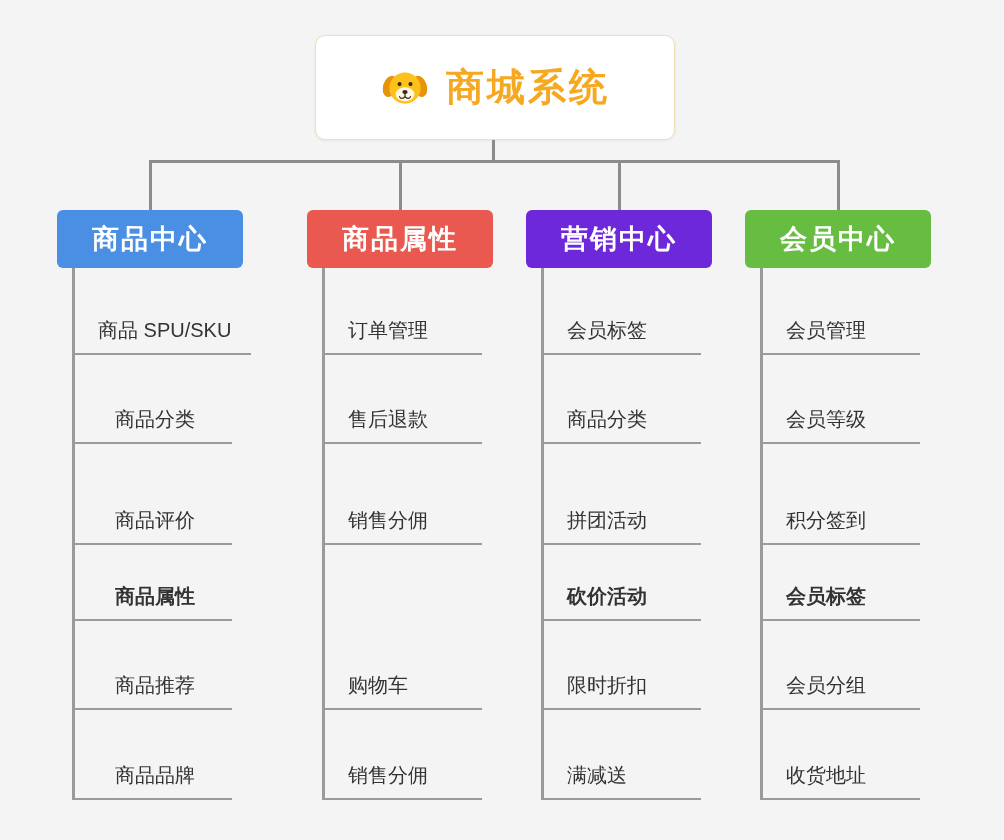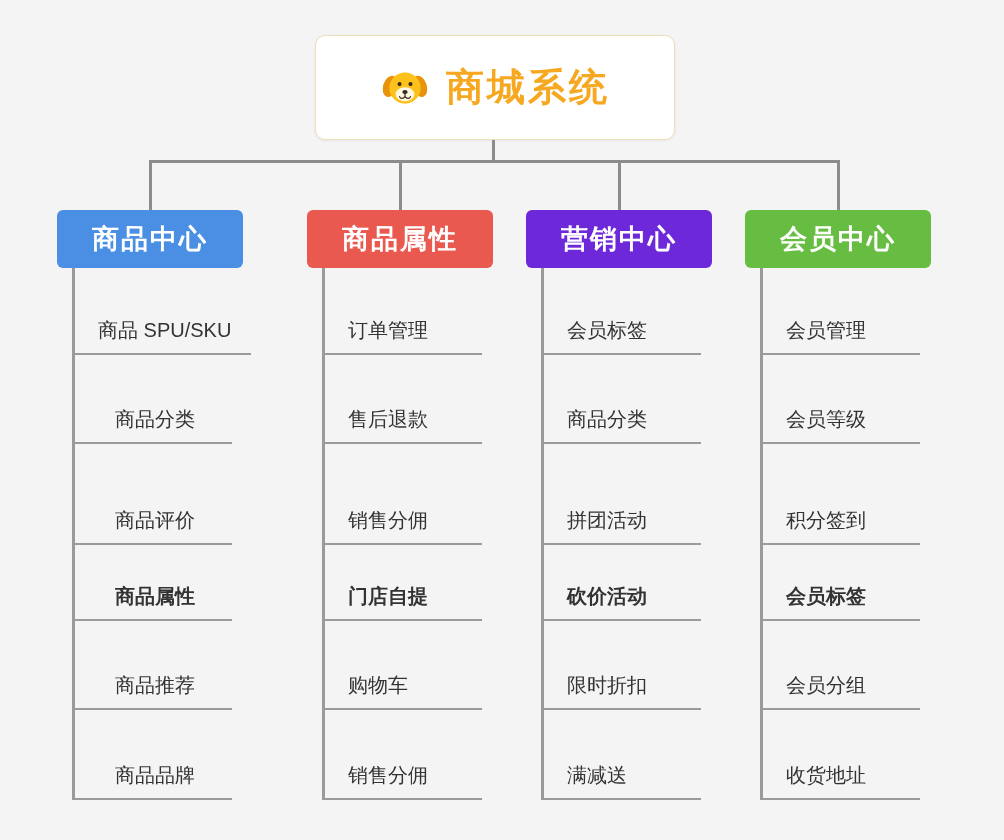--- a/index.html
+++ b/index.html
@@ -80,21 +80,20 @@
   <div class="leaf lx1 ty3">商品评价</div>
   <div class="leaf lx1 ty4">商品属性</div>
   <div class="leaf lx1 ty5">商品推荐</div>
   <div class="leaf lx1 ty6">商品品牌</div>
 
   <div class="branch-box bg-red bx2">商品属性</div>
   <div class="trunk lx2"></div>
   <div class="leaf lx2 ty1">订单管理</div>
   <div class="leaf lx2 ty2">售后退款</div>
   <div class="leaf lx2 ty3">销售分佣</div>
-  <div class="leaf lx2 ty4">门店自提</div>
   <div class="leaf lx2 ty5">购物车</div>
   <div class="leaf lx2 ty6">销售分佣</div>
 
   <div class="branch-box bg-orange bx3">营销中心</div>
   <div class="trunk lx3"></div>
   <div class="leaf lx3 ty1">会员标签</div>
   <div class="leaf lx3 ty2">商品分类</div>
   <div class="leaf lx3 ty3">拼团活动</div>
   <div class="leaf lx3 ty4">砍价活动</div>
   <div class="leaf lx3 ty5">限时折扣</div>

